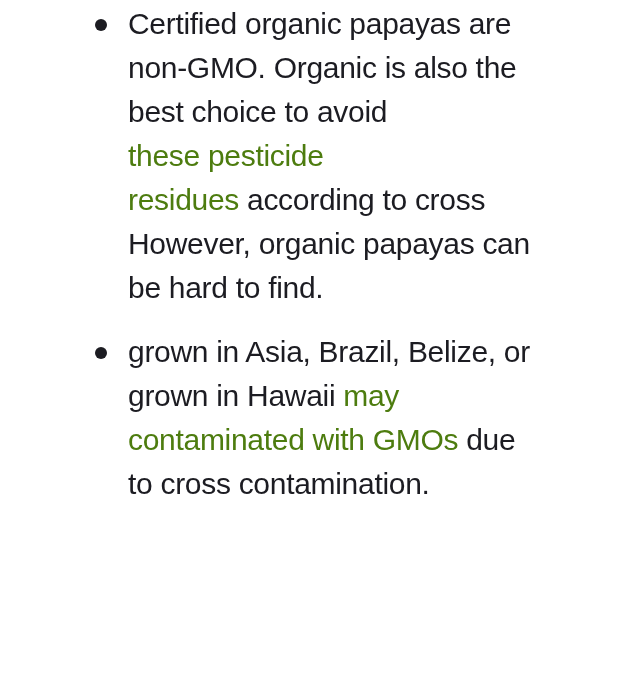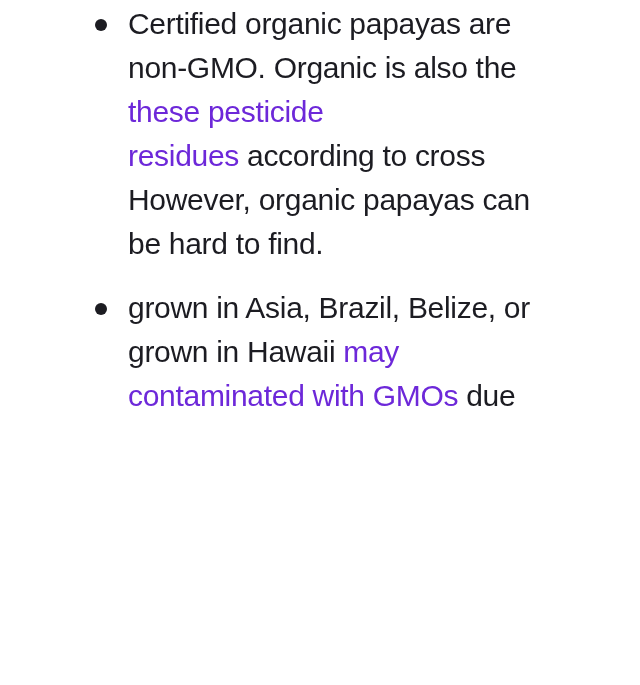--- a/index.html
+++ b/index.html
@@ -42,46 +42,48 @@
   .line {
     font-size: 30px;
     line-height: 44px;
     letter-spacing: -0.3px;
     white-space: pre;
   }
   .t {
     color: #1c1c22;
   }
   .link {
-    color: #6d28d9;
+    color: #4d7c0f;
     text-decoration: none;
     cursor: pointer;
   }
 </style>
 </head>
 <body>
 
 <div class="page">
   <div class="list">
 
     <div class="item">
       <span class="dot"></span>
       <div class="content">
         <div class="line"><span class="t">Certified organic papayas are</span></div>
         <div class="line"><span class="t">non-GMO. Organic is also the</span></div>
+        <div class="line"><span class="t">best choice to avoid</span></div>
         <div class="line"><span class="link">these pesticide</span></div>
         <div class="line"><span class="link">residues</span><span class="t"> according to cross</span></div>
         <div class="line"><span class="t">However, organic papayas can</span></div>
         <div class="line"><span class="t">be hard to find.</span></div>
       </div>
     </div>
 
     <div class="item">
       <span class="dot"></span>
       <div class="content">
         <div class="line"><span class="t">grown in Asia, Brazil, Belize, or</span></div>
         <div class="line"><span class="t">grown in Hawaii </span><span class="link">may</span></div>
         <div class="line"><span class="link">contaminated with GMOs</span><span class="t"> due</span></div>
+        <div class="line"><span class="t">to cross contamination.</span></div>
       </div>
     </div>
 
   </div>
 </div>
 
 </body></html>

